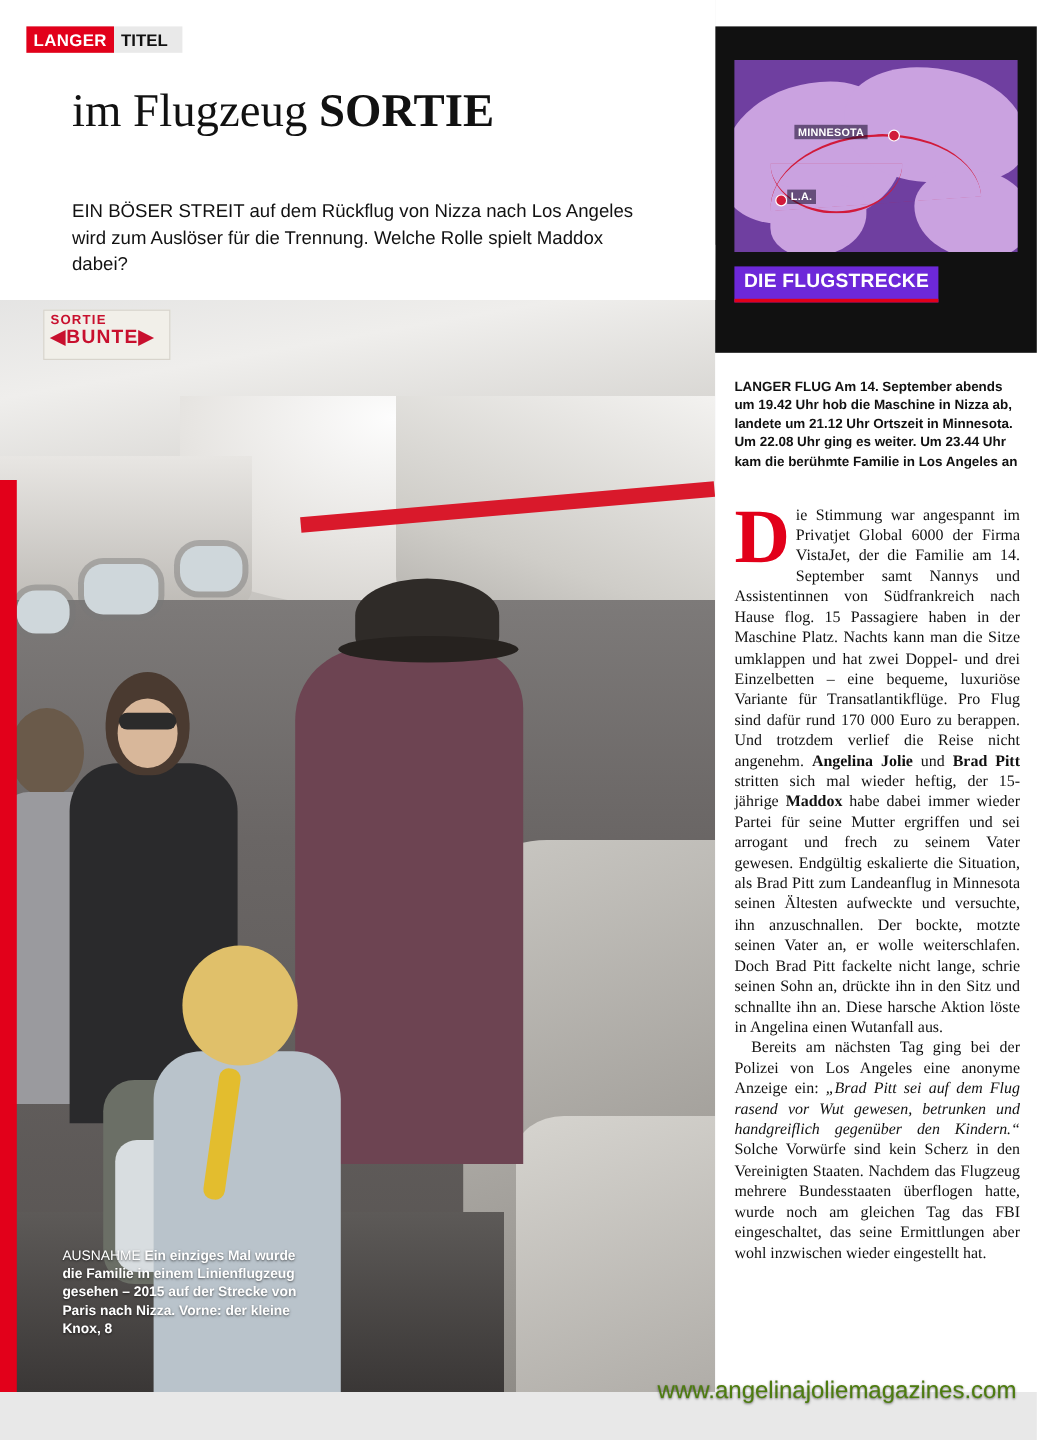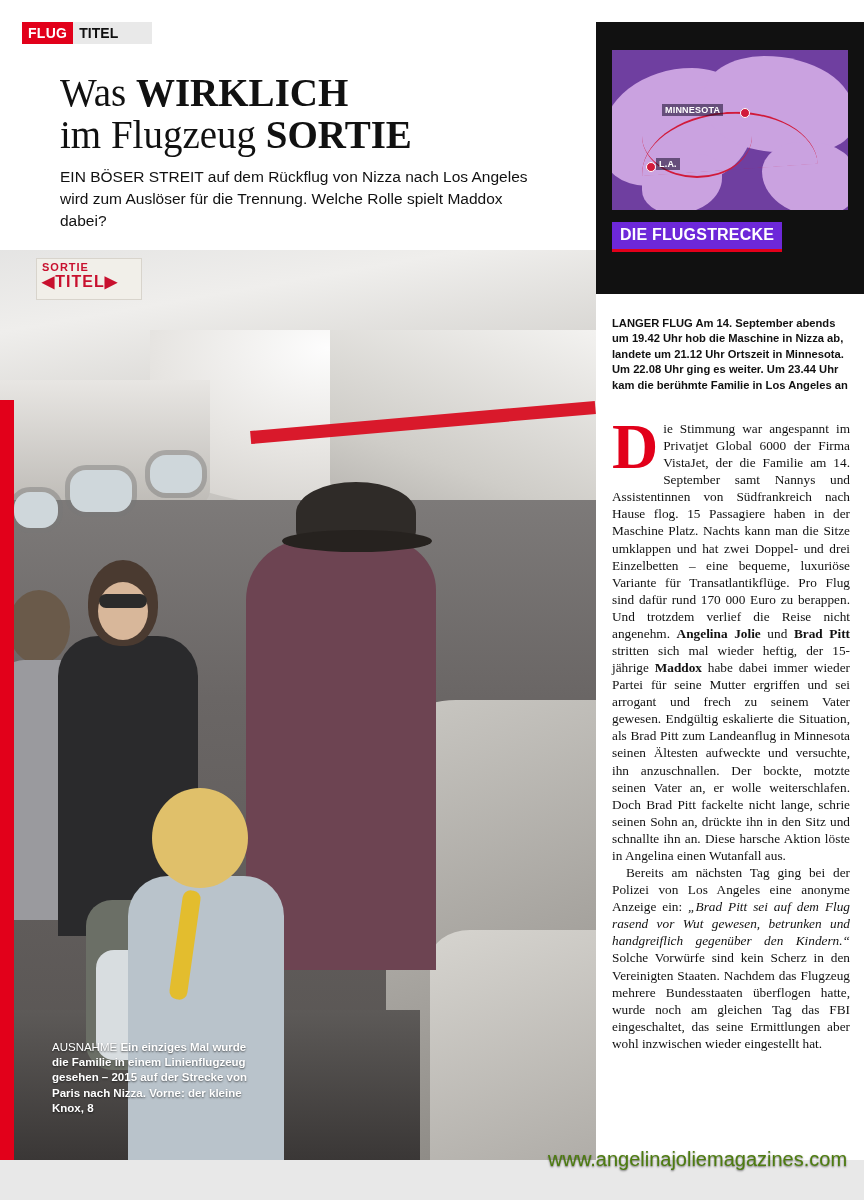--- a/index.html
+++ b/index.html
@@ -396,30 +396,29 @@
       <div class="pax kid-strap"></div>
       <div class="pax kid-head"></div>
     </div>
   </div>
 
   <div class="white-top"></div>
   <div class="red-bar-left"></div>
 
   <div class="exitsign">
     <div class="s1">SORTIE</div>
-    <div class="s2">◀TITEL▶</div>
+    <div class="s2">◀BUNTE▶</div>
   </div>
 
   <div class="kicker">
-    <div class="brand">FLUG</div>
+    <div class="brand">LANGER</div>
     <div class="word">TITEL</div>
   </div>
 
   <div class="headline">
-    <span class="l1"><span>Was </span><span class="b">WIRKLICH</span></span>
     <span class="l2"><span>im Flugzeug </span><span class="b">SORTIE</span></span>
   </div>
 
   <div class="standfirst">
     <b>EIN BÖSER STREIT</b><span> auf dem Rückflug von Nizza nach Los Angeles wird zum Auslöser für die Trennung. Welche Rolle spielt Maddox dabei?</span>
   </div>
 
   <div class="caption">
     <span class="lead">AUSNAHME</span><span> Ein einziges Mal wurde die Familie in einem Linienflugzeug gesehen – 2015 auf der Strecke von Paris nach Nizza. Vorne: der kleine Knox, 8</span>
   </div>

